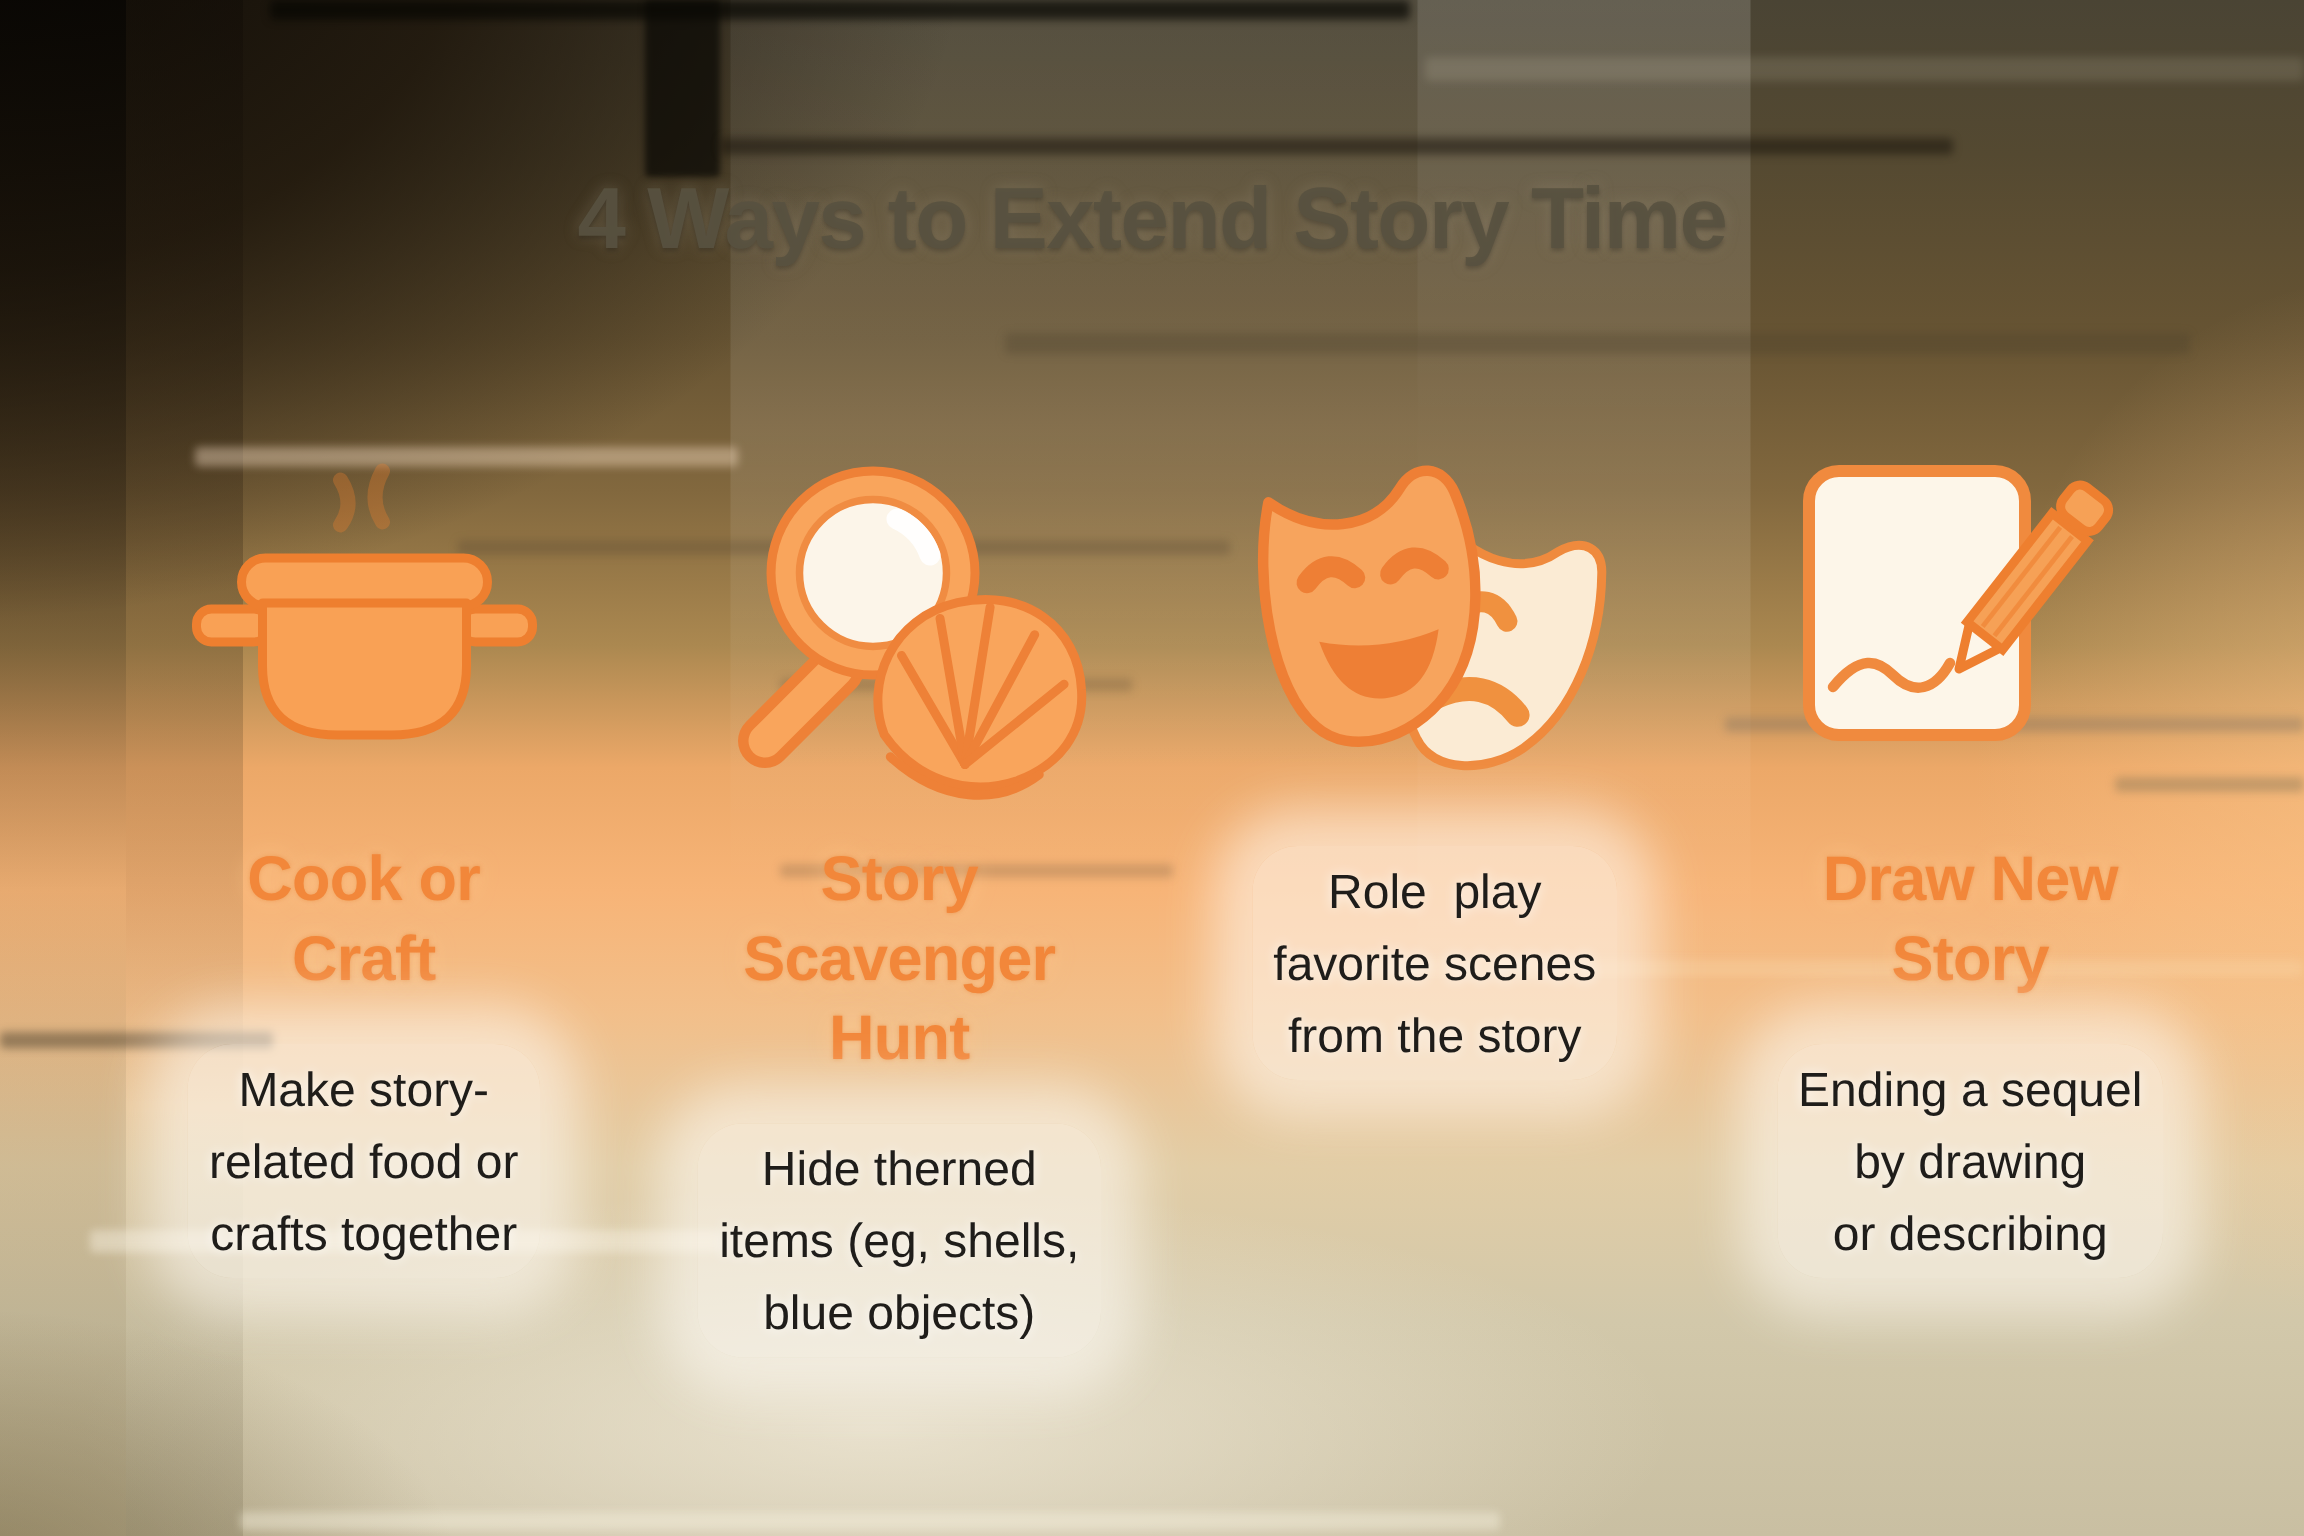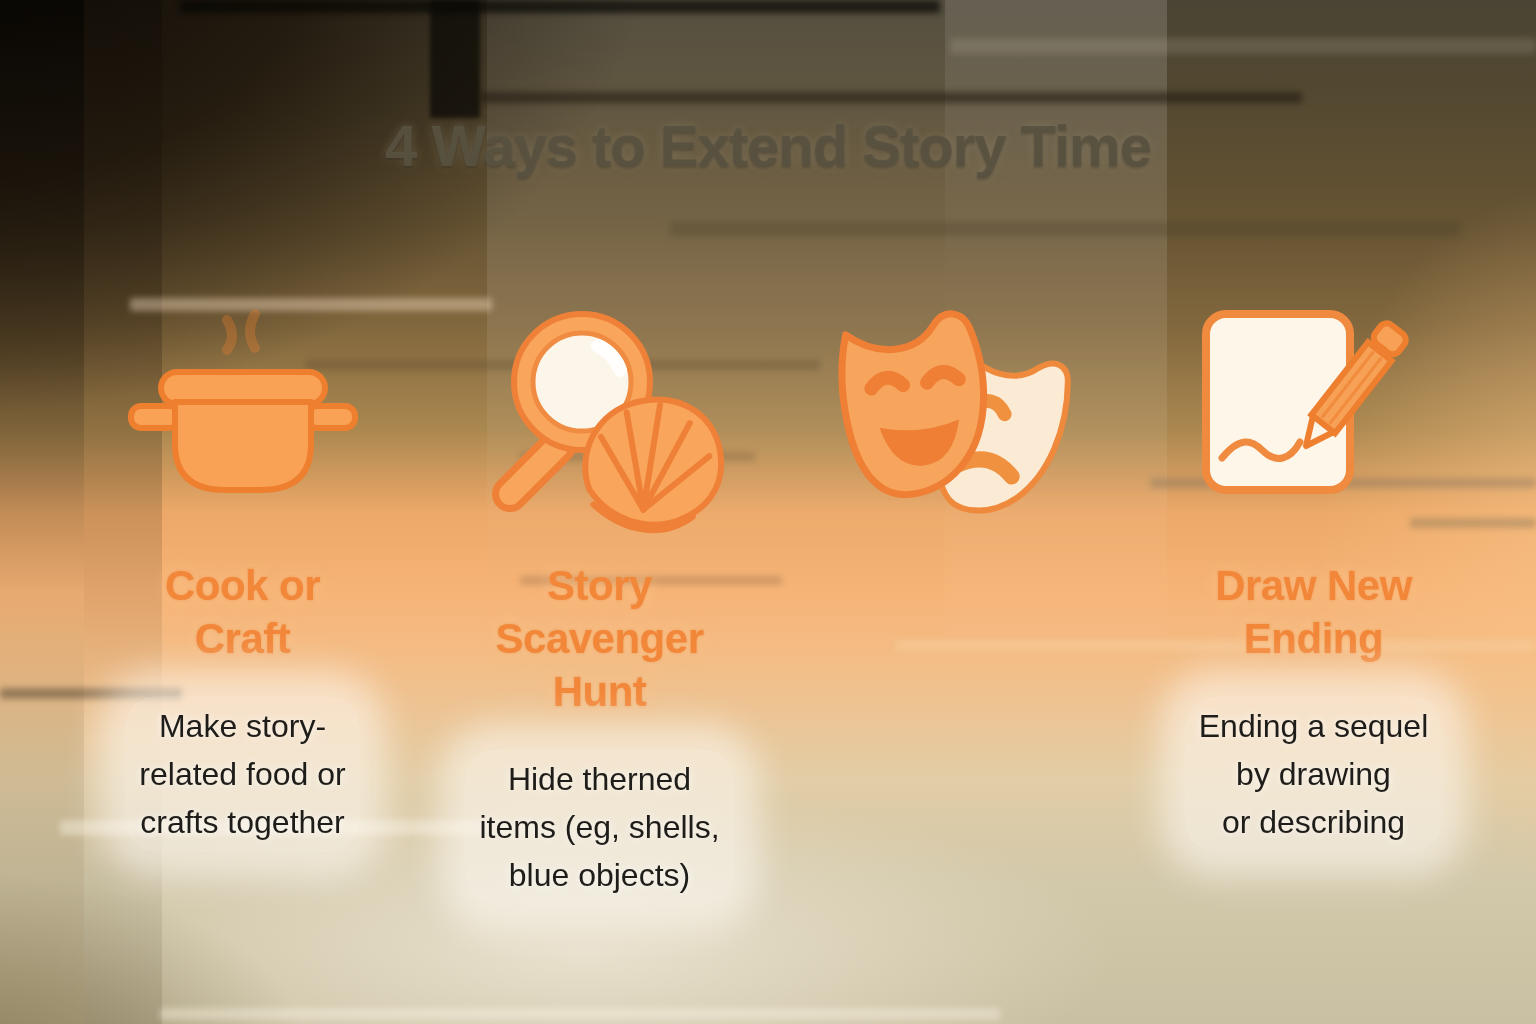--- a/index.html
+++ b/index.html
@@ -164,40 +164,43 @@
           </g>
 
           <g transform="translate(42,52) rotate(-6)">
             <path d="M-31 -37 C -16 -24 3 -24 13 -37 C 19 -45 28 -43 31 -34 C 38 -11 36 17 21 33 C 8 47 -13 50 -23 39 C -36 26 -39 -11 -31 -37 Z" fill="#f7a45d" stroke="#ee7f35" stroke-width="3.5" stroke-linejoin="round"></path>
             <path d="M-21 -9 Q-13 -18 -5 -9" fill="none" stroke="#ee7f35" stroke-width="7" stroke-linecap="round"></path>
             <path d="M7 -9 Q15 -18 23 -9" fill="none" stroke="#ee7f35" stroke-width="7" stroke-linecap="round"></path>
             <path d="M-19 11 Q1 17 21 11 Q16 32 1 32 Q-14 32 -19 11 Z" fill="#ee7f35"></path>
           </g>
         </svg>
       </div>
+      <div class="desc">Role  play
+favorite scenes
+from the story</div>
     </div>
 
     <div class="column">
       <div class="icon-box">
         <svg width="256" height="232" viewBox="0 0 128 116">
 
           <rect x="10" y="6" width="72" height="88" rx="10" fill="#fdf6e9" stroke="#f08a3e" stroke-width="4"></rect>
 
           <path d="M18 78 C 27 67 33 69 38 74 C 45 81 52 79 57 70" fill="none" stroke="#f08a3e" stroke-width="3.5" stroke-linecap="round"></path>
 
           <g transform="translate(60,72) rotate(38)">
             <polygon points="0,0 -7,-15 7,-15" fill="#fdf6e9" stroke="#ee7f2f" stroke-width="3" stroke-linejoin="round"></polygon>
             <rect x="-7.5" y="-60" width="15" height="46" fill="#f6a156" stroke="#ee7f2f" stroke-width="3"></rect>
             <line x1="-2.5" y1="-58" x2="-2.5" y2="-16" stroke="#ee7f2f" stroke-width="1.6" opacity=".6"></line>
             <line x1="2.5" y1="-58" x2="2.5" y2="-16" stroke="#ee7f2f" stroke-width="1.6" opacity=".6"></line>
             <rect x="-7.5" y="-74" width="15" height="12" rx="4" fill="#f6a156" stroke="#ee7f2f" stroke-width="3"></rect>
           </g>
         </svg>
       </div>
       <div class="heading">Draw New
-Ending</div>
+Story</div>
       <div class="desc">Ending a sequel
 by drawing
 or describing</div>
     </div>
 
   </div>
 </div>
 
 </body></html>

